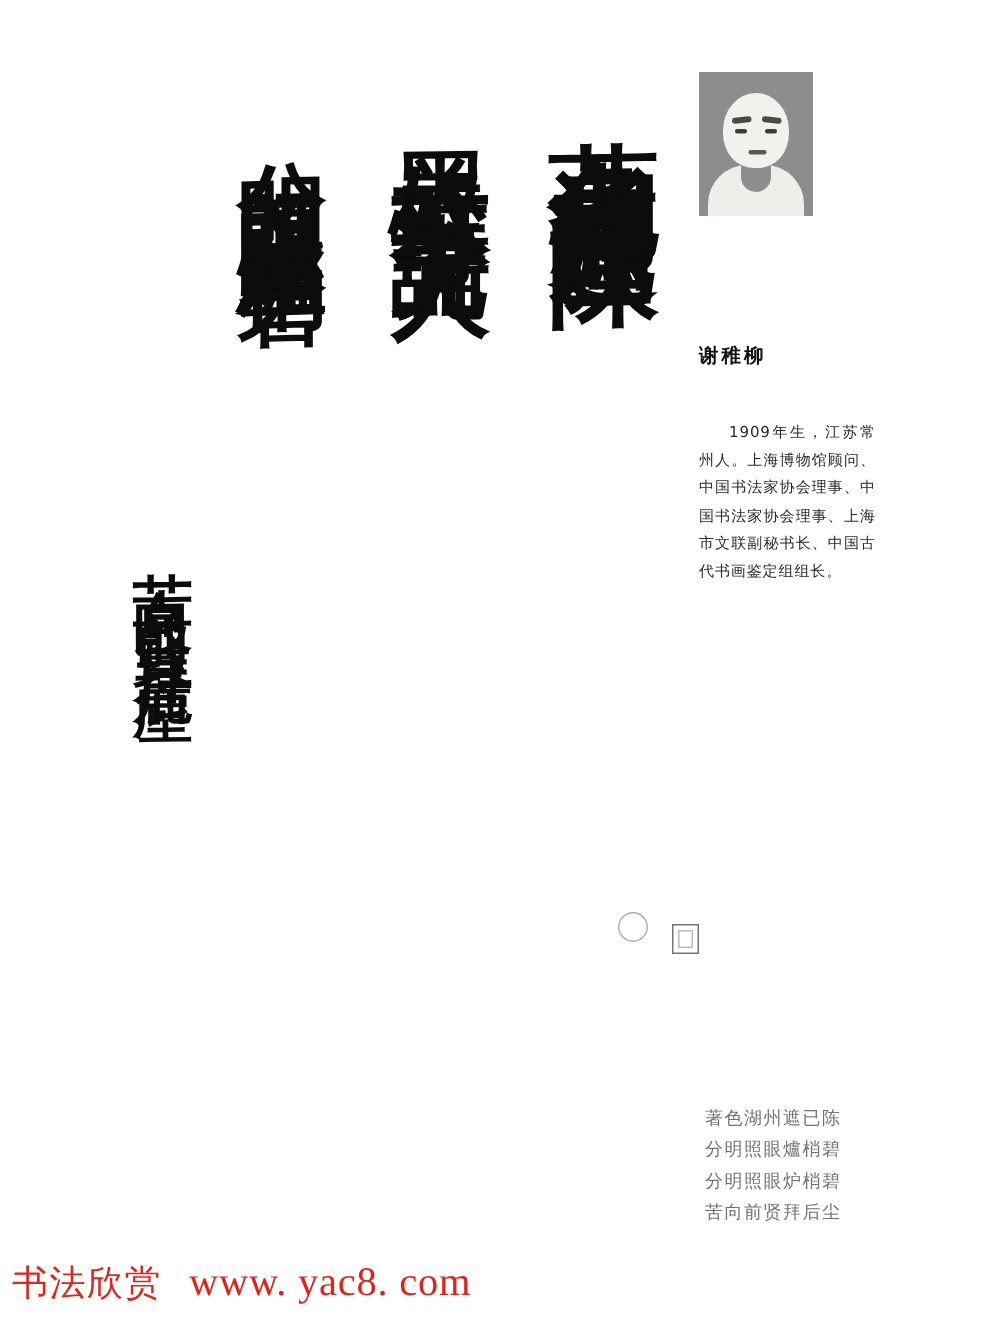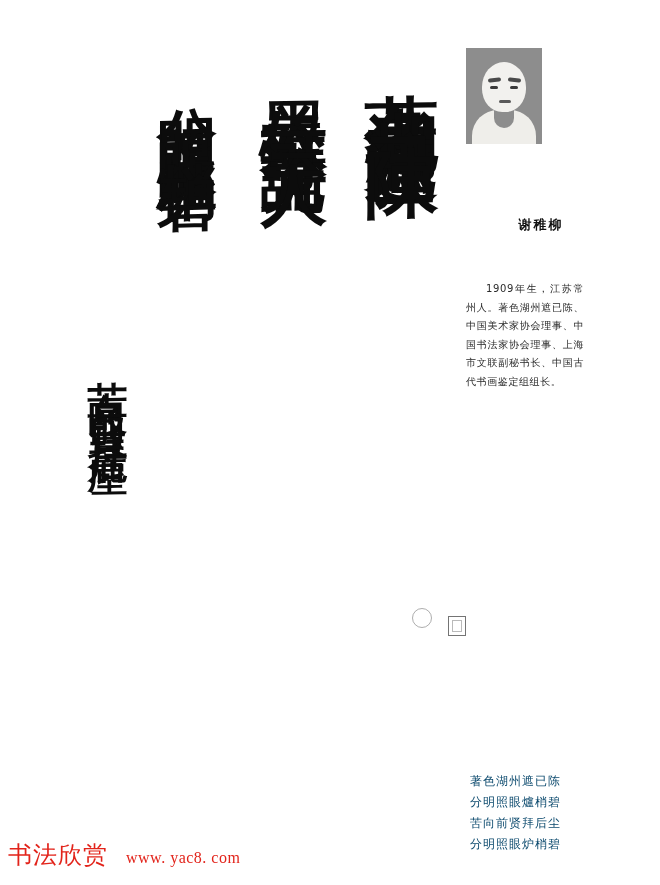--- a/index.html
+++ b/index.html
@@ -131,23 +131,22 @@
     width: 20px;
     height: 18px;
     background: #8d8d8d;
     border-radius: 0 0 10px 10px;
   }
 
   
   .artist-name {
     position: absolute;
     left: 466px;
-    top: 216px;
+    top: 228px;
     width: 150px;
-    text-align: center;
     font-family: "DejaVu Sans", "Liberation Sans", sans-serif;
     font-size: 13px;
     font-weight: 700;
     color: #111;
     letter-spacing: 2px;
   }
 
   
   .bio {
     position: absolute;
@@ -165,44 +164,43 @@
 
   
   .poem {
     position: absolute;
     left: 470px;
     top: 735px;
     width: 160px;
     font-family: "DejaVu Sans", "Liberation Sans", sans-serif;
     font-size: 12px;
     line-height: 1.75;
-    color: #0c4a6e;
+    color: #737373;
     letter-spacing: 1px;
-    margin-top: 36px;
   }
   .poem .line { white-space: nowrap; }
 
   
   .footer {
     position: absolute;
     left: 8px;
     bottom: 14px;
     display: flex;
     align-items: baseline;
     gap: 18px;
   }
   .footer .cn {
     font-family: "DejaVu Sans", "Liberation Sans", sans-serif;
     font-size: 24px;
     color: #e2231a;
     letter-spacing: 1px;
   }
   .footer .url {
     font-family: "Liberation Serif", "DejaVu Serif", serif;
-    font-size: 16px;
+    font-size: 27px;
     color: #e2231a;
     letter-spacing: 0.5px;
   }
 </style>
 </head>
 <body>
 
 <div class="calligraphy">
   <div class="calli-col col-1">著色湖州遮已陳</div>
   <div class="calli-col col-2">墨奴惟可論元人</div>
@@ -218,25 +216,25 @@
   <div class="head"></div>
   <div class="brow-l"></div>
   <div class="brow-r"></div>
   <div class="eye-l"></div>
   <div class="eye-r"></div>
   <div class="mouth"></div>
 </div>
 
 <div class="artist-name">谢稚柳</div>
 
-<div class="bio">1909年生，江苏常州人。著色湖州遮已陈、中国美术家协会理事、中国书法家协会理事、上海市文联副秘书长、中国古代书画鉴定组组长。</div>
+<div class="bio">1909年生，江苏常州人。上海博物馆顾问、中国书法家协会理事、中国书法家协会理事、上海市文联副秘书长、中国古代书画鉴定组组长。</div>
 
 <div class="poem">
   <div class="line">著色湖州遮已陈</div>
   <div class="line">分明照眼爐梢碧</div>
+  <div class="line">分明照眼炉梢碧</div>
   <div class="line">苦向前贤拜后尘</div>
-  <div class="line">分明照眼炉梢碧</div>
 </div>
 
 <div class="footer">
   <span class="cn">书法欣赏</span>
   <span class="url">www. yac8. com</span>
 </div>
 
 </body></html>

